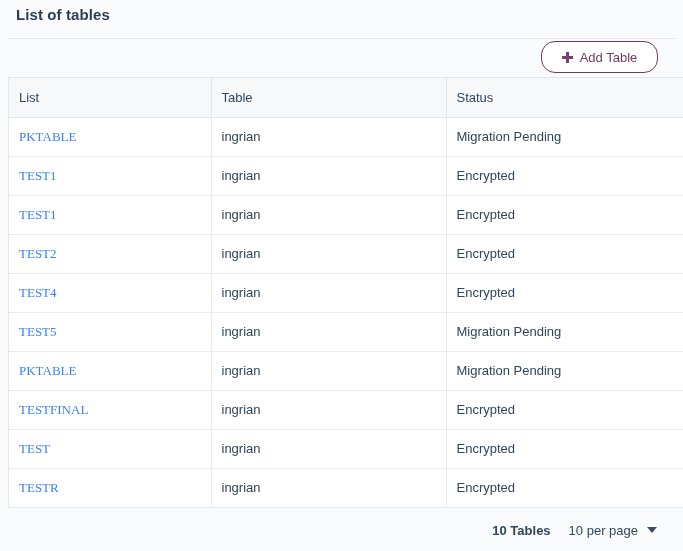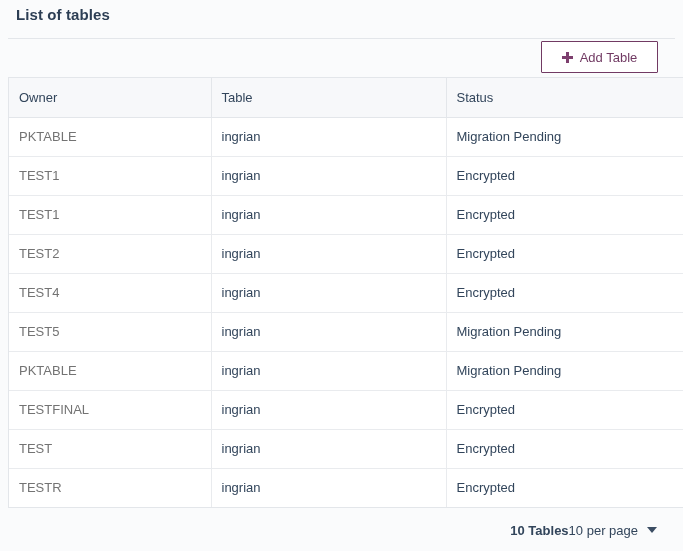--- a/index.html
+++ b/index.html
@@ -44,21 +44,21 @@
     box-sizing: border-box;
   }
   .add-table-button {
     position: absolute;
     left: 533px;
     top: 2px;
     width: 117px;
     height: 32px;
     background: #ffffff;
     border: 1px solid #713a63;
-    border-radius: 1px;
+    border-radius: 14px;
     color: #713a63;
     font-size: 13px;
     display: flex;
     align-items: center;
     justify-content: center;
     gap: 7px;
     cursor: pointer;
     box-sizing: border-box;
   }
   .plus-icon {
@@ -127,38 +127,40 @@
     font-size: 13px;
     color: #32455b;
     box-sizing: border-box;
     white-space: nowrap;
     overflow: hidden;
   }
   table.data-table tbody td:last-child { border-right: none; }
   table.data-table tbody tr:last-child td { border-bottom: none; }
 
   .table-link {
-    color: #737373;
+    color: #3b82f6;
     text-decoration: none;
     cursor: pointer;
+    font-family: Liberation Serif, serif;
   }
 
   
   .table-footer {
     position: absolute;
     left: 0;
     top: 509px;
     width: 683px;
     height: 42px;
     background: #fafbfc;
     display: flex;
     align-items: center;
     justify-content: flex-end;
     padding-right: 26px;
     box-sizing: border-box;
+    gap: 18px;
   }
   .total-count {
     font-size: 13px;
     font-weight: bold;
     color: #32455b;
   }
   .per-page-select {
     display: flex;
     align-items: center;
     gap: 9px;
@@ -191,21 +193,21 @@
 
   <div class="table-wrap">
     <table class="data-table">
       <colgroup>
         <col class="c-table">
         <col class="c-owner">
         <col class="c-status">
       </colgroup>
       <thead>
         <tr>
-          <th>Owner</th>
+          <th>List</th>
           <th>Table</th>
           <th>Status</th>
         </tr>
       </thead>
       <tbody>
         <tr>
           <td><a class="table-link">PKTABLE</a></td>
           <td>ingrian</td>
           <td>Migration Pending</td>
         </tr>

